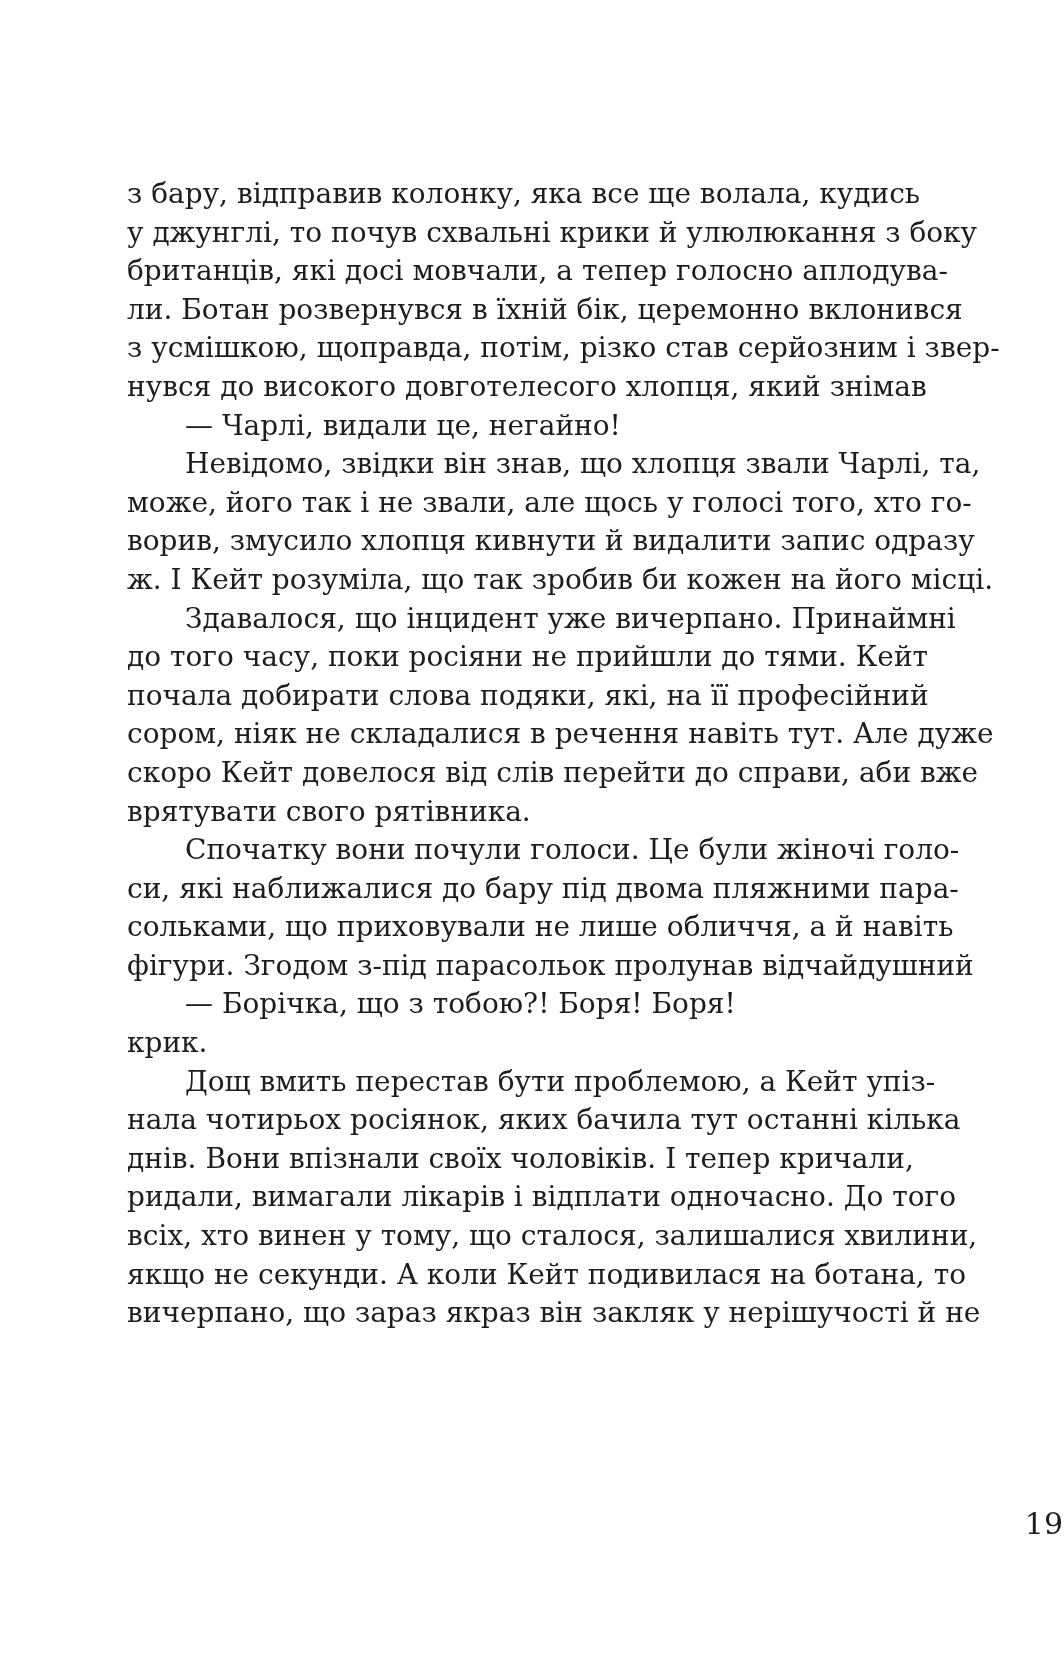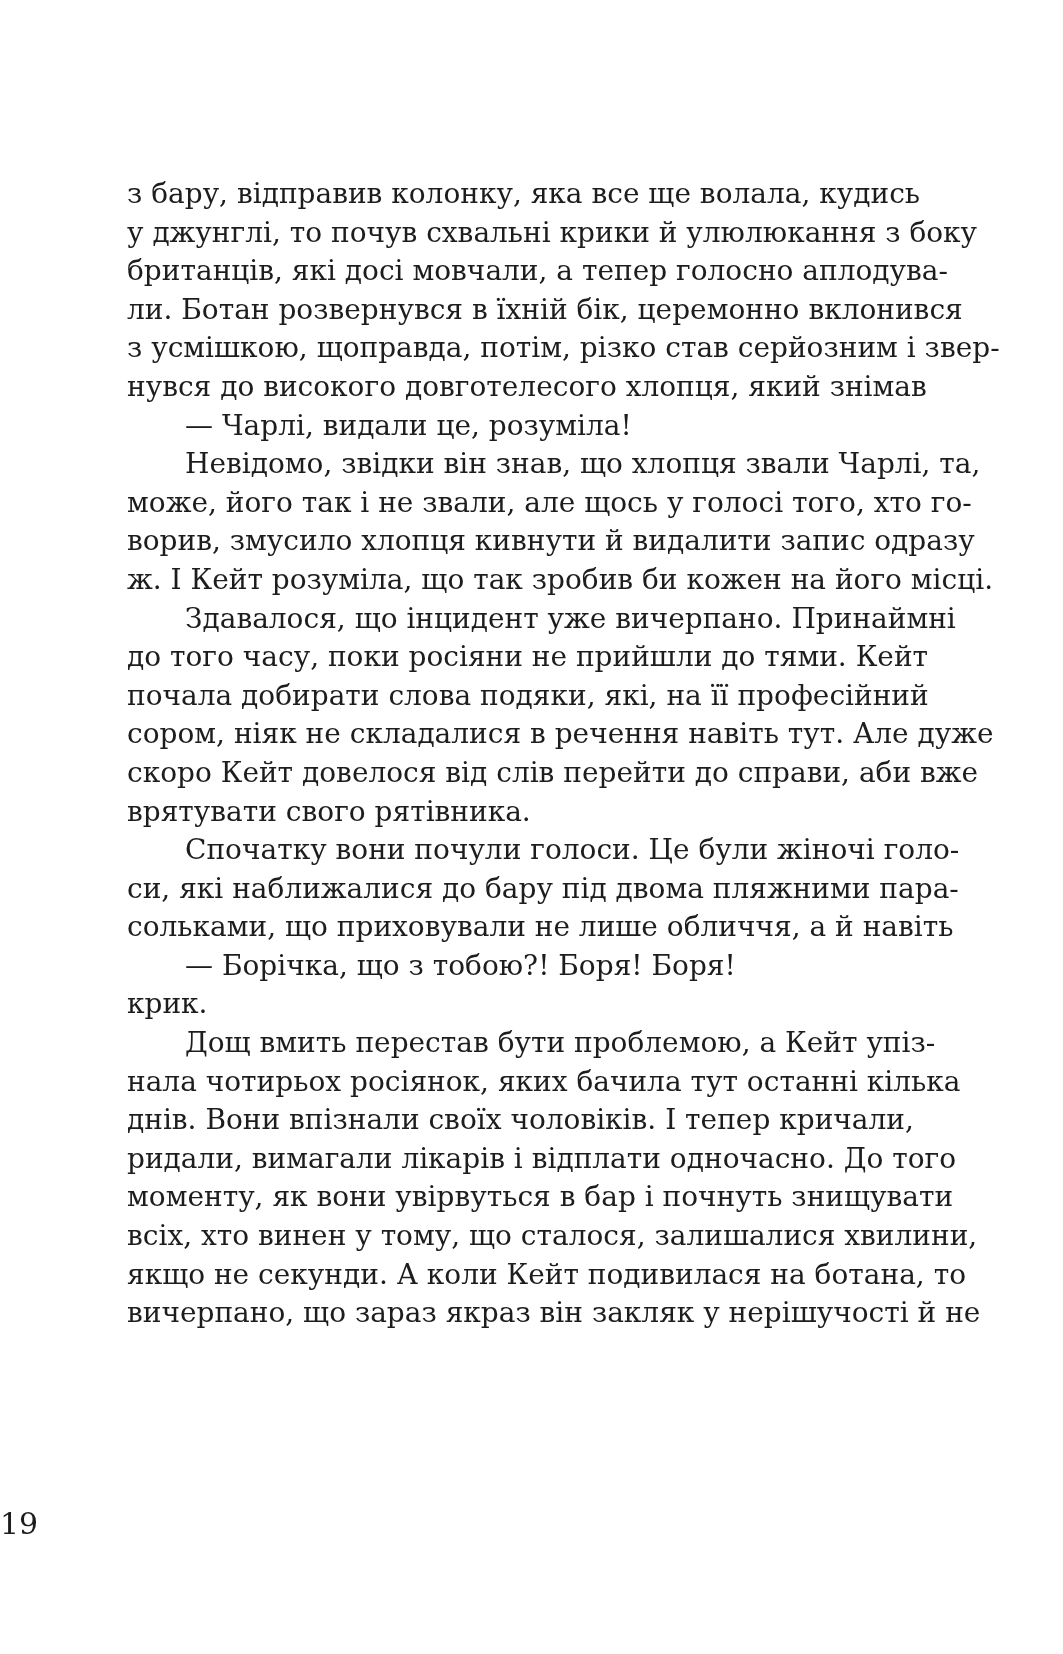--- a/index.html
+++ b/index.html
@@ -35,56 +35,56 @@
     text-align-last: left;
   }
   .text-line.indent {
     padding-left: 58px;
   }
   .folio {
     position: absolute;
     top: 1504px;
     left: 0;
     width: 1063px;
-    text-align: left;
+    text-align: right;
     font-size: 30px;
     line-height: 40px;
     color: #1d1d1d;
   }
 </style>
 </head>
 <body>
 
 <div class="page">
   <div class="text-block" id="text-block">
       <div class="text-line">з бару, відправив колонку, яка все ще волала, кудись</div>
       <div class="text-line">у джунглі, то почув схвальні крики й улюлюкання з боку</div>
       <div class="text-line">британців, які досі мовчали, а тепер голосно аплодува-</div>
       <div class="text-line">ли. Ботан розвернувся в їхній бік, церемонно вклонився</div>
       <div class="text-line">з усмішкою, щоправда, потім, різко став серйозним і звер-</div>
       <div class="text-line">нувся до високого довготелесого хлопця, який знімав</div>
-      <div class="text-line indent para-end">— Чарлі, видали це, розуміла!</div>
+      <div class="text-line indent para-end">— Чарлі, видали це, негайно!</div>
       <div class="text-line indent">Невідомо, звідки він знав, що хлопця звали Чарлі, та,</div>
       <div class="text-line">може, його так і не звали, але щось у голосі того, хто го-</div>
       <div class="text-line">ворив, змусило хлопця кивнути й видалити запис одразу</div>
       <div class="text-line para-end">ж. І Кейт розуміла, що так зробив би кожен на його місці.</div>
       <div class="text-line indent">Здавалося, що інцидент уже вичерпано. Принаймні</div>
       <div class="text-line">до того часу, поки росіяни не прийшли до тями. Кейт</div>
       <div class="text-line">почала добирати слова подяки, які, на її професійний</div>
       <div class="text-line">сором, ніяк не складалися в речення навіть тут. Але дуже</div>
       <div class="text-line">скоро Кейт довелося від слів перейти до справи, аби вже</div>
       <div class="text-line para-end">врятувати свого рятівника.</div>
       <div class="text-line indent">Спочатку вони почули голоси. Це були жіночі голо-</div>
       <div class="text-line">си, які наближалися до бару під двома пляжними пара-</div>
       <div class="text-line">сольками, що приховували не лише обличчя, а й навіть</div>
+      <div class="text-line">фігури. Згодом з-під парасольок пролунав відчайдушний</div>
       <div class="text-line indent para-end">— Борічка, що з тобою?! Боря! Боря!</div>
       <div class="text-line para-end">крик.</div>
       <div class="text-line indent">Дощ вмить перестав бути проблемою, а Кейт упіз-</div>
       <div class="text-line">нала чотирьох росіянок, яких бачила тут останні кілька</div>
       <div class="text-line">днів. Вони впізнали своїх чоловіків. І тепер кричали,</div>
       <div class="text-line">ридали, вимагали лікарів і відплати одночасно. До того</div>
-      <div class="text-line">моменту, як вони увірвуться в бар і почнуть знищувати</div>
       <div class="text-line">всіх, хто винен у тому, що сталося, залишалися хвилини,</div>
       <div class="text-line">якщо не секунди. А коли Кейт подивилася на ботана, то</div>
       <div class="text-line">вичерпано, що зараз якраз він закляк у нерішучості й не</div>
     </div>
   <div class="folio">19</div>
 </div>
 
 </body></html>

